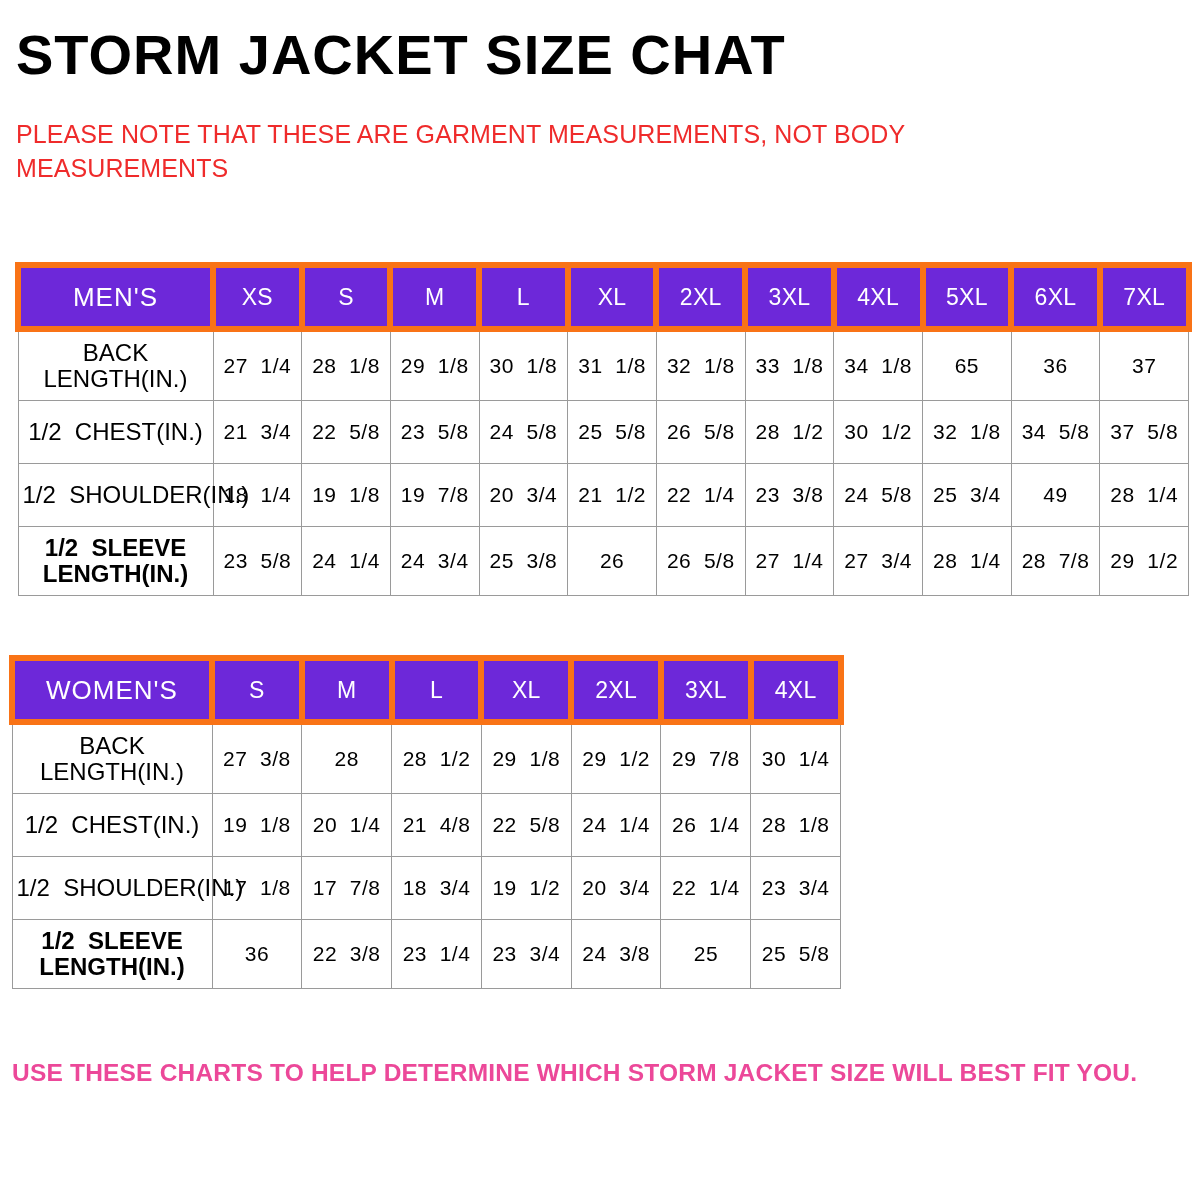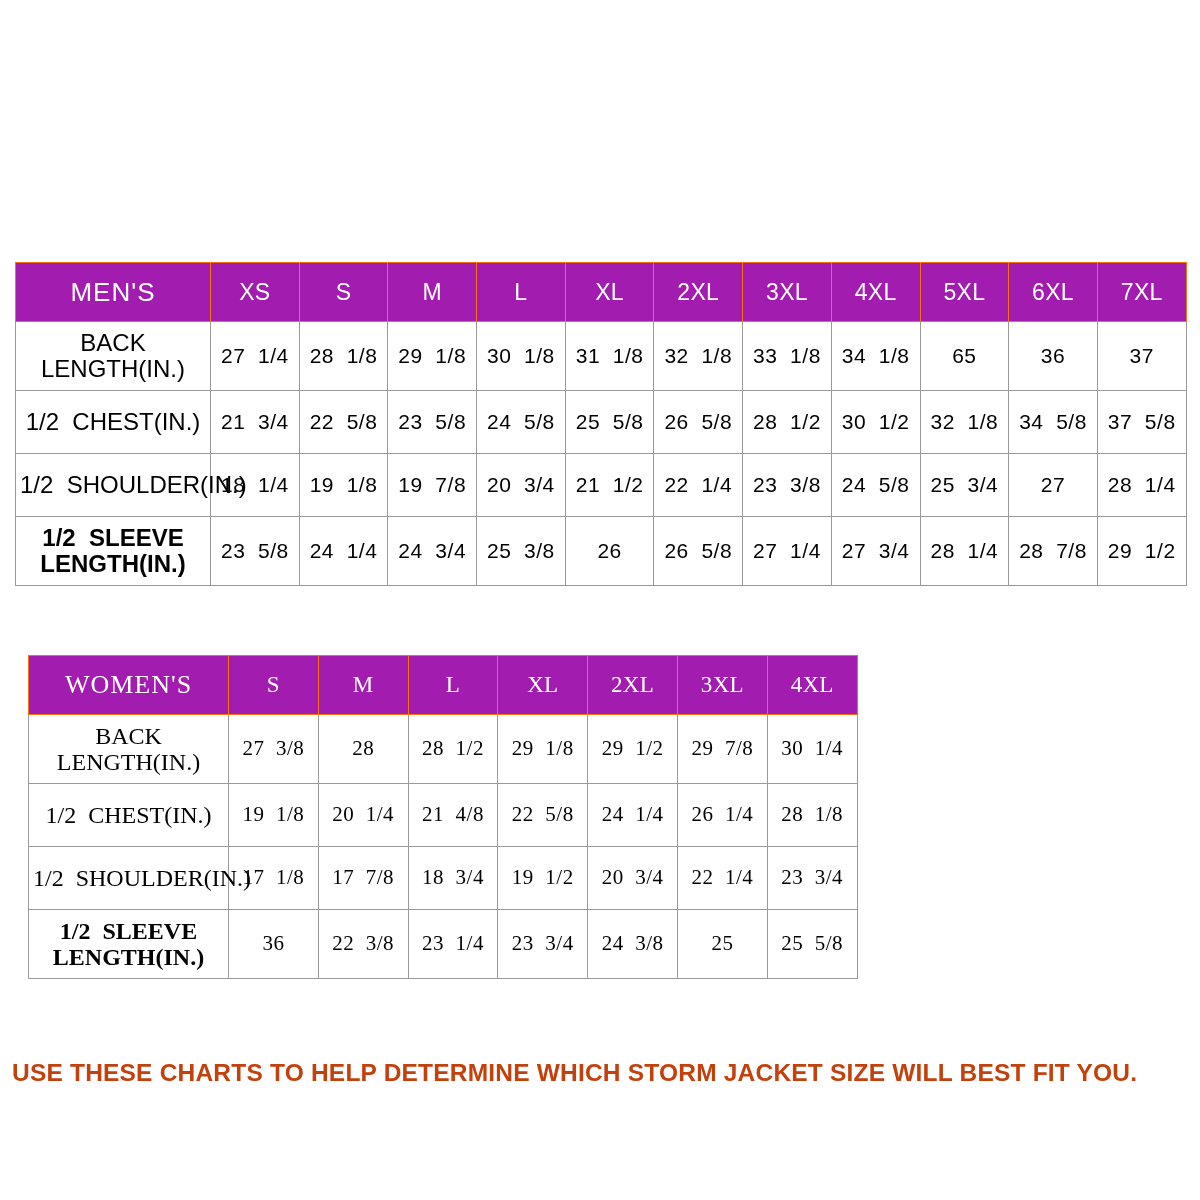--- a/index.html
+++ b/index.html
@@ -49,50 +49,50 @@
     letter-spacing: 0.1px;
   }
   .note-bottom {
     position: absolute;
     left: 12px;
     top: 1058px;
     width: 1140px;
     font-size: 24.5px;
     font-weight: 700;
     line-height: 1.2;
-    color: #c2410c;
+    color: #ec4899;
     letter-spacing: 0.2px;
     white-space: nowrap;
   }
 
   
   .tbl-wrap {
     position: absolute;
   }
   #mens-wrap  { left: 15px; top: 262px; width: 1171px; }
-  #womens-wrap{ left: 28px; top: 655px; width: 829px; font-family: Liberation Serif, serif;  }
+  #womens-wrap{ left: 9px; top: 655px; width: 829px;  }
 
   table.size-table {
     border-collapse: collapse;
     table-layout: fixed;
     width: 100%;
     background: #fff;
   }
   table.size-table td, table.size-table th {
     border: 1px solid #9a9a9a;
     text-align: center;
     vertical-align: middle;
     padding: 0;
     background: #ffffff;
   }
   
   table.size-table thead th {
-    background: #a21caf;
+    background: #6d28d9;
     color: #ffffff;
-    border: 1px solid #f97316;
+    border: 6px solid #f97316;
     height: 58px;
     font-size: 23px;
     font-weight: 400;
     letter-spacing: 0.3px;
   }
   table.size-table thead th.corner {
     font-size: 26px;
     font-weight: 400;
     letter-spacing: 1px;
   }
@@ -119,21 +119,23 @@
   #mens-table col.cx { width: 88.7px; }
   
   #womens-table col.c0 { width: 200px; }
   #womens-table col.cx { width: 89.8px; }
 </style>
 </head>
 <body>
 
 <div class="page">
 
-
+  <div class="title">STORM JACKET SIZE CHAT</div>
+
+  <div class="note-top">PLEASE NOTE THAT THESE ARE GARMENT MEASUREMENTS, NOT BODY MEASUREMENTS</div>
 
   <div class="tbl-wrap" id="mens-wrap">
     <table class="size-table" id="mens-table">
       <colgroup>
           <col class="c0">
           <col class="cx">
           <col class="cx">
           <col class="cx">
           <col class="cx">
           <col class="cx">
@@ -193,21 +195,21 @@
             <td class="rowhead">1/2&nbsp;&nbsp;SHOULDER(IN.)</td>
             <td class="val">18&nbsp;&nbsp;1/4</td>
             <td class="val">19&nbsp;&nbsp;1/8</td>
             <td class="val">19&nbsp;&nbsp;7/8</td>
             <td class="val">20&nbsp;&nbsp;3/4</td>
             <td class="val">21&nbsp;&nbsp;1/2</td>
             <td class="val">22&nbsp;&nbsp;1/4</td>
             <td class="val">23&nbsp;&nbsp;3/8</td>
             <td class="val">24&nbsp;&nbsp;5/8</td>
             <td class="val">25&nbsp;&nbsp;3/4</td>
-            <td class="val">27</td>
+            <td class="val">49</td>
             <td class="val">28&nbsp;&nbsp;1/4</td>
           </tr>
           <tr class="tall">
             <td class="rowhead bold">1/2&nbsp;&nbsp;SLEEVE<br>LENGTH(IN.)</td>
             <td class="val">23&nbsp;&nbsp;5/8</td>
             <td class="val">24&nbsp;&nbsp;1/4</td>
             <td class="val">24&nbsp;&nbsp;3/4</td>
             <td class="val">25&nbsp;&nbsp;3/8</td>
             <td class="val">26</td>
             <td class="val">26&nbsp;&nbsp;5/8</td>

